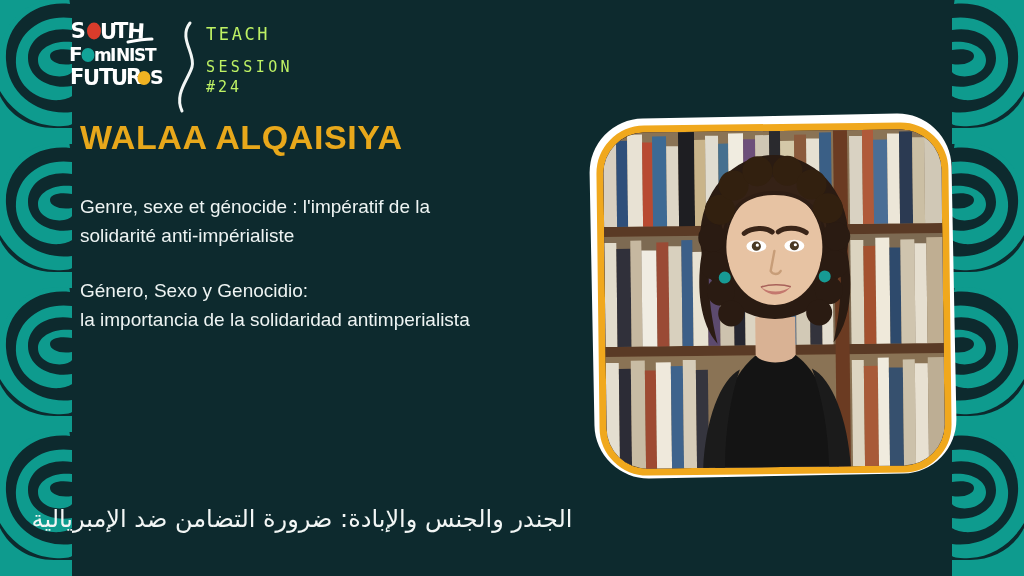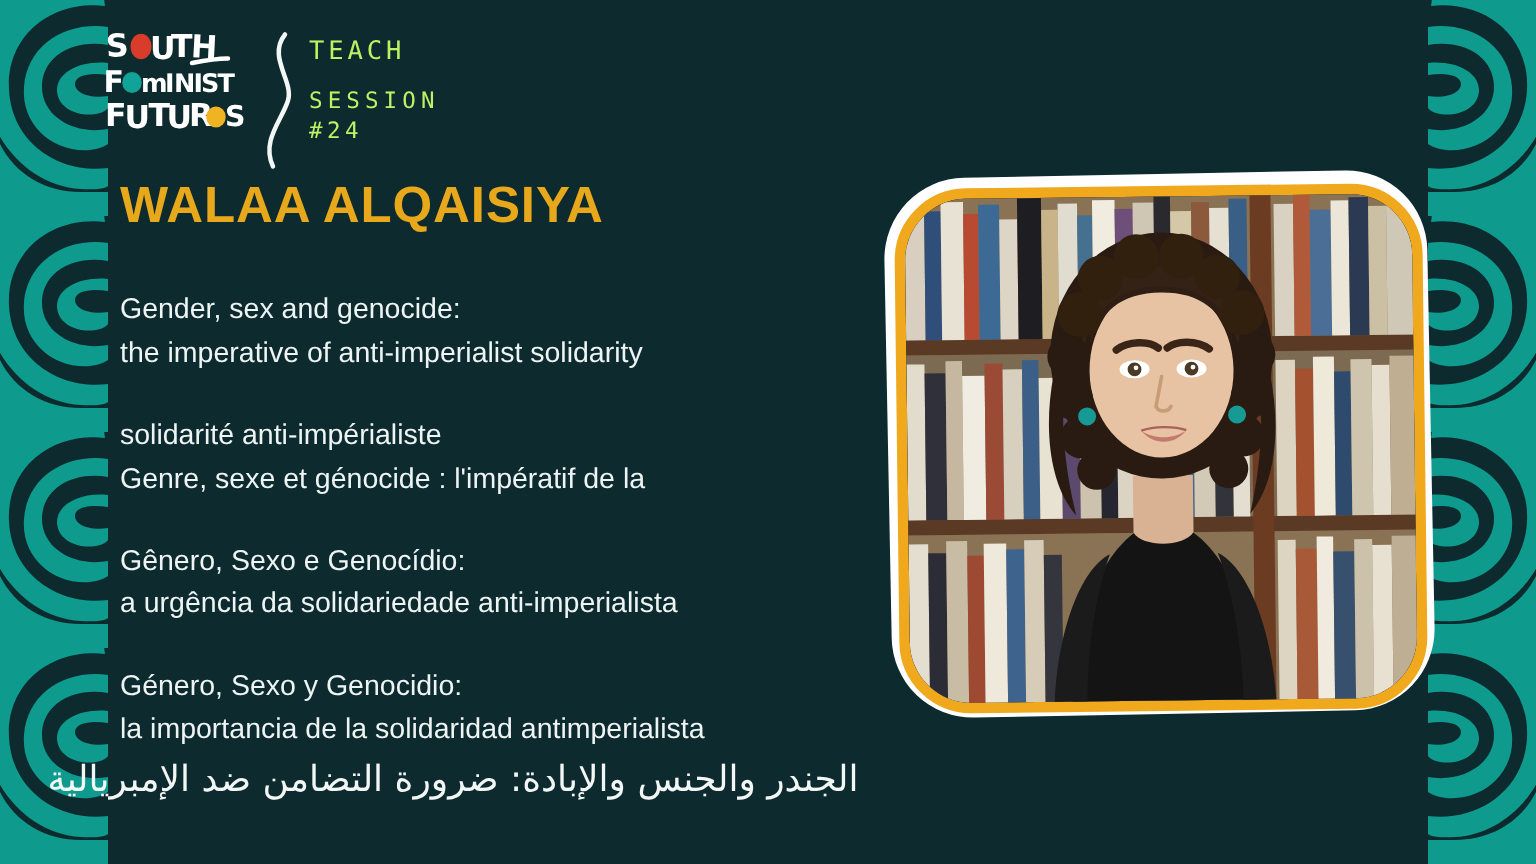--- a/index.html
+++ b/index.html
@@ -272,34 +272,26 @@
       <div class="series-line-1">TEACH</div>
       <div class="series-line-3">SESSION</div>
       <div class="series-line-4">#24</div>
     </div>
   </div>
 
   <div class="speaker-name">WALAA ALQAISIYA</div>
 
   <div class="titles">
 
+
     <div class="title-group">
-      <div class="title-line">Gender, sex and genocide:</div>
-      <div class="title-line">the imperative of anti-imperialist solidarity</div>
-    </div>
-
-    <div class="title-group">
+      <div class="title-line">Genre, sexe et génocide : l'impératif de la</div>
       <div class="title-line">solidarité anti-impérialiste</div>
-      <div class="title-line">Genre, sexe et génocide : l'impératif de la</div>
-    </div>
-
-    <div class="title-group">
-      <div class="title-line">Gênero, Sexo e Genocídio:</div>
-      <div class="title-line">a urgência da solidariedade anti-imperialista</div>
-    </div>
+    </div>
+
 
     <div class="title-group">
       <div class="title-line">Género, Sexo y Genocidio:</div>
       <div class="title-line">la importancia de la solidaridad antimperialista</div>
     </div>
   </div>
 
   <div class="arabic-line">الجندر والجنس والإبادة: ضرورة التضامن ضد الإمبريالية</div>
 
   <div class="portrait-wrap">

